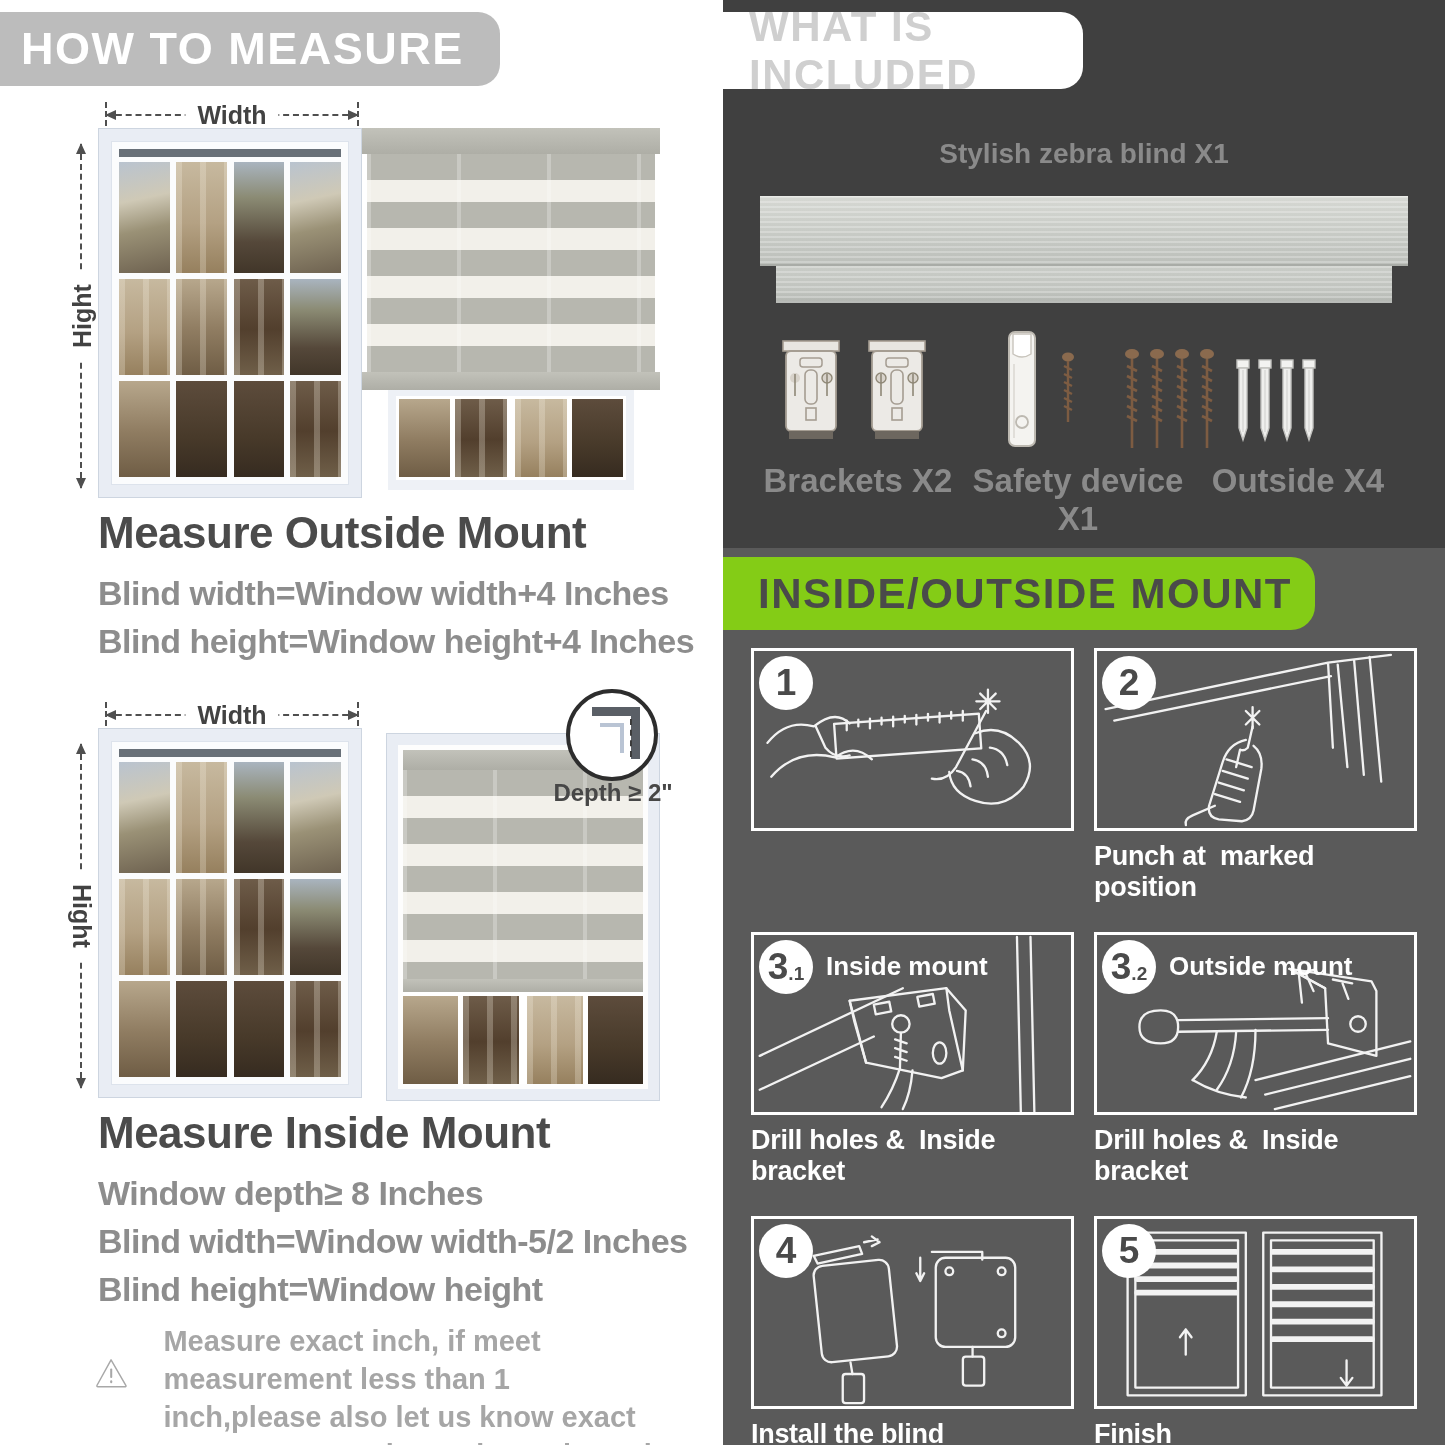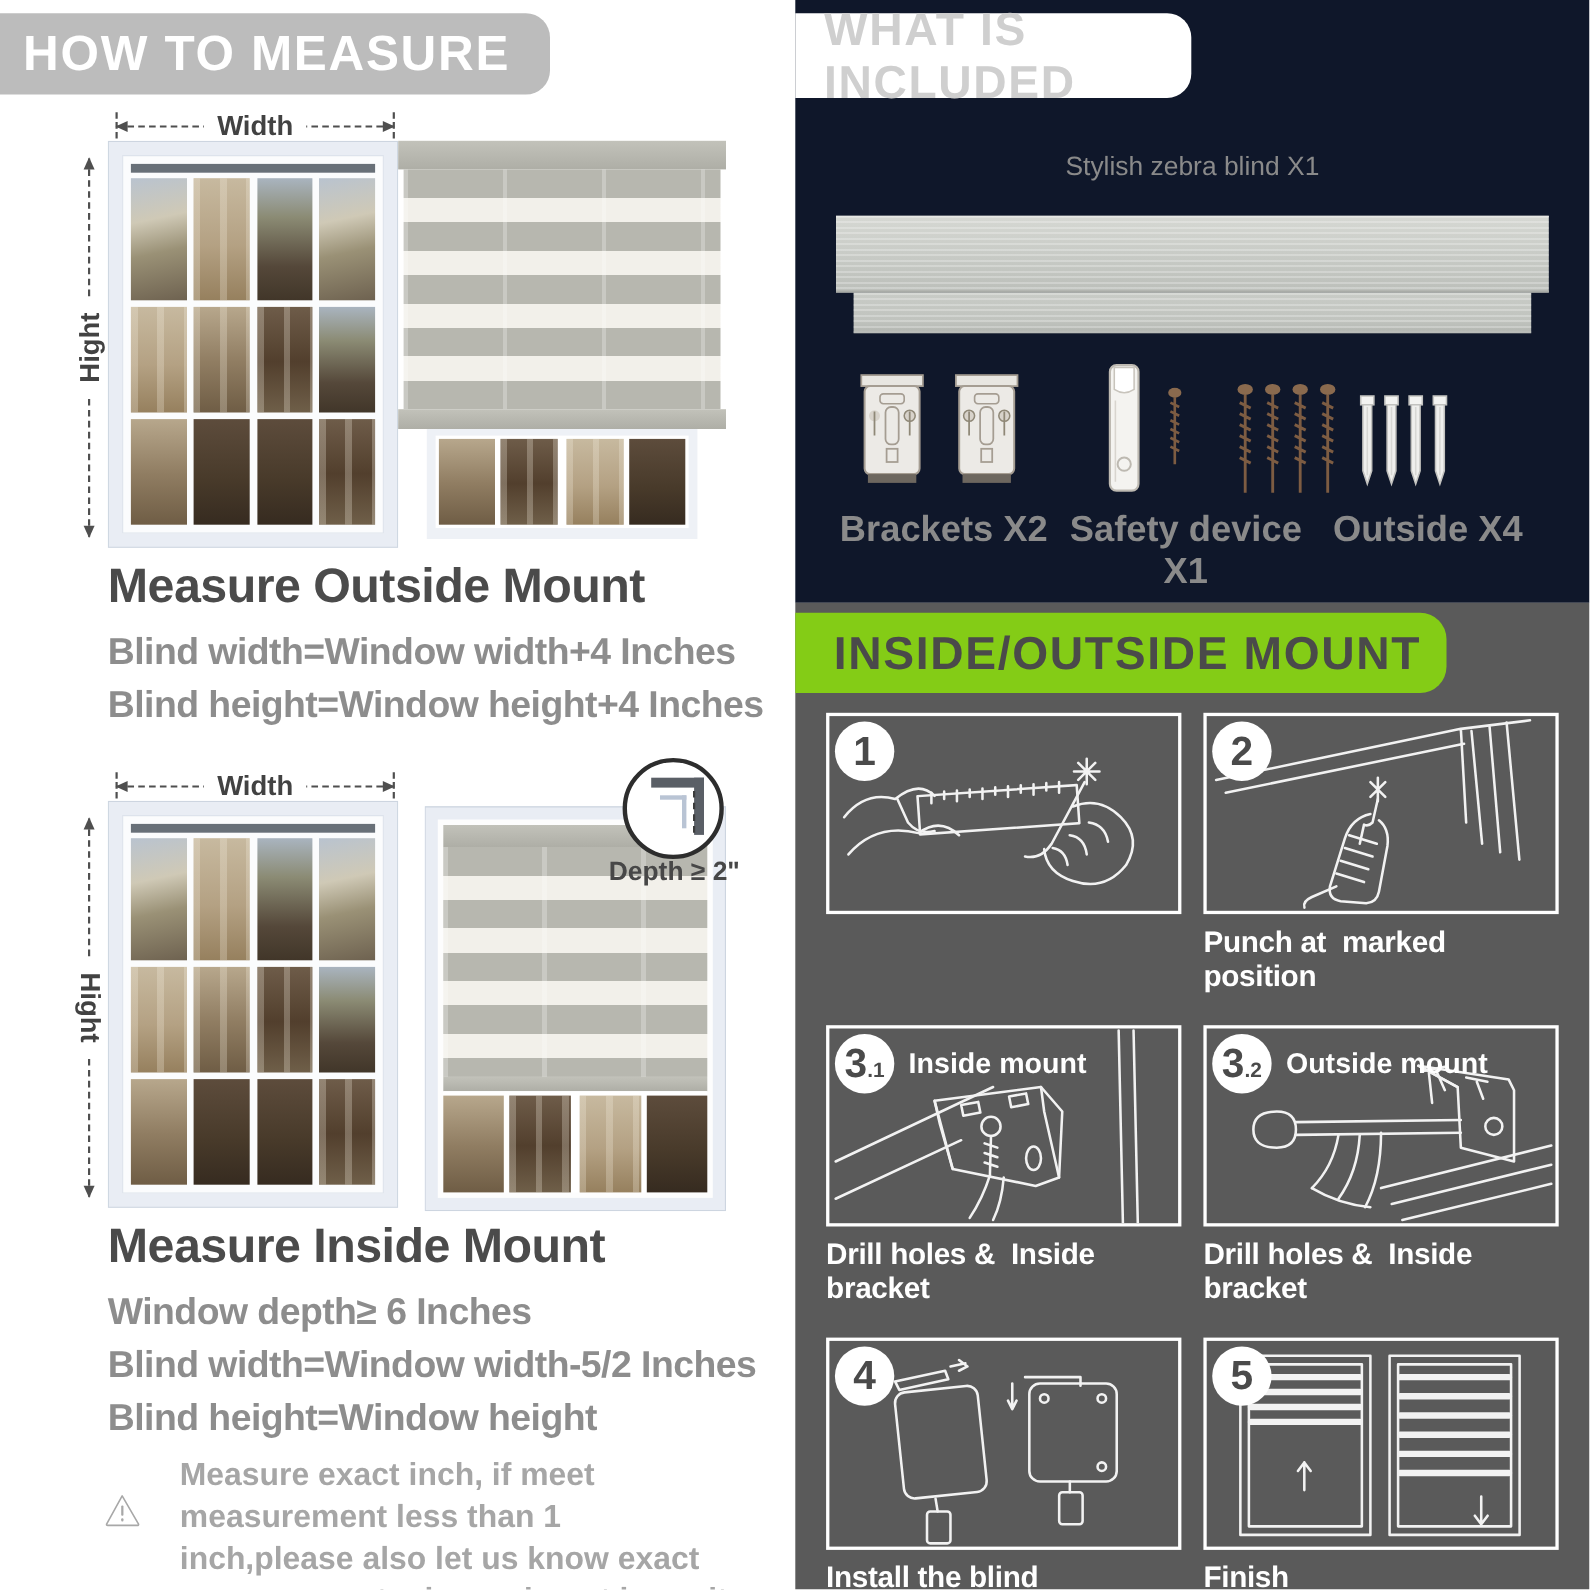--- a/index.html
+++ b/index.html
@@ -81,22 +81,22 @@
   .magnifier .corner-inner { position:absolute; right:30px; top:30px; width:24px; height:30px; border-top:4px solid #b9c4d4; border-right:4px solid #b9c4d4; }
   .magnifier .mag-dash { position:absolute; right:22px; top:26px; height:38px; border-left:2px dashed #3c3c3c; }
   .depth-label { position:absolute; left:548px; top:779px; width:130px; text-align:center; font-size:24px; font-weight:bold; color:#474747; z-index:6; }
 
   
   .warning { position:absolute; left:95px; top:1318px; width:570px; display:flex; }
   .warning p { font-size:29px; font-weight:bold; color:#a6a6a6; line-height:38px; margin-left:34px; margin-top:4px; }
 
   
   .right-col { position:absolute; left:723px; top:0; width:722px; height:1445px; }
-  .included-panel { position:absolute; left:0; top:0; width:722px; height:548px; background:#0f172a; }
-  .product-title { position:absolute; left:0; right:0; top:138px; text-align:center; font-size:24px; font-weight:normal; color:#8a8a8a; }
+  .included-panel { position:absolute; left:0; top:0; width:722px; height:548px; background:#404040; }
+  .product-title { position:absolute; left:0; right:0; top:138px; text-align:center; font-size:28px; font-weight:bold; color:#8a8a8a; }
   .headrail-top { position:absolute; left:37px; top:196px; width:648px; height:70px;
       background:linear-gradient(180deg,#d6d8d3 0%,#c7cac5 55%,#bcbfba 100%); box-shadow:inset 0 -2px 0 #a9aca7, inset 0 1px 0 #e2e4df; }
   .headrail-bottom { position:absolute; left:53px; top:266px; width:616px; height:37px;
       background:linear-gradient(180deg,#c9ccc7 0%,#c0c3be 70%,#b2b5b0 100%); box-shadow:inset 0 -2px 0 #a2a5a0; }
   .headrail-top::after, .headrail-bottom::after { content:""; position:absolute; inset:0;
       background:repeating-linear-gradient(180deg, rgba(255,255,255,0.25) 0 2px, transparent 2px 5px); }
   .items-row { position:absolute; left:0; top:330px; width:722px; height:125px; }
   .bracket-group { position:absolute; left:58px; top:8px; display:flex; gap:26px; }
   .safety-group { position:absolute; left:282px; top:0; display:flex; align-items:flex-start; gap:22px; }
   .screws-group { position:absolute; left:400px; top:18px; display:flex; gap:7px; }
@@ -251,21 +251,21 @@
     </div>
     <div class="magnifier">
       <div class="corner-outer"></div>
       <div class="corner-inner"></div>
       <div class="mag-dash"></div>
     </div>
     <div class="depth-label">Depth ≥ 2"</div>
 
     <div class="tblock" style="left:98px; top:1108px;">
       <h2>Measure Inside Mount</h2>
-      <p>Window depth≥ 6 Inches</p>
+      <p>Window depth≥ 8 Inches</p>
       <p>Blind width=Window width-5/2 Inches</p>
       <p>Blind height=Window height</p>
     </div>
 
     <div class="warning">
       <svg width="118" height="110" viewBox="0 0 118 110">
         <path d="M55 10 L106 98 Q107 102 102 102 L10 102 Q5 102 7 97 Z" fill="none" stroke="#a8a8a8" stroke-width="5" stroke-linejoin="round"></path>
         <rect x="52" y="40" width="7" height="32" rx="3" fill="#a8a8a8"></rect>
         <rect x="52" y="80" width="7" height="10" rx="3" fill="#a8a8a8"></rect>
       </svg>

